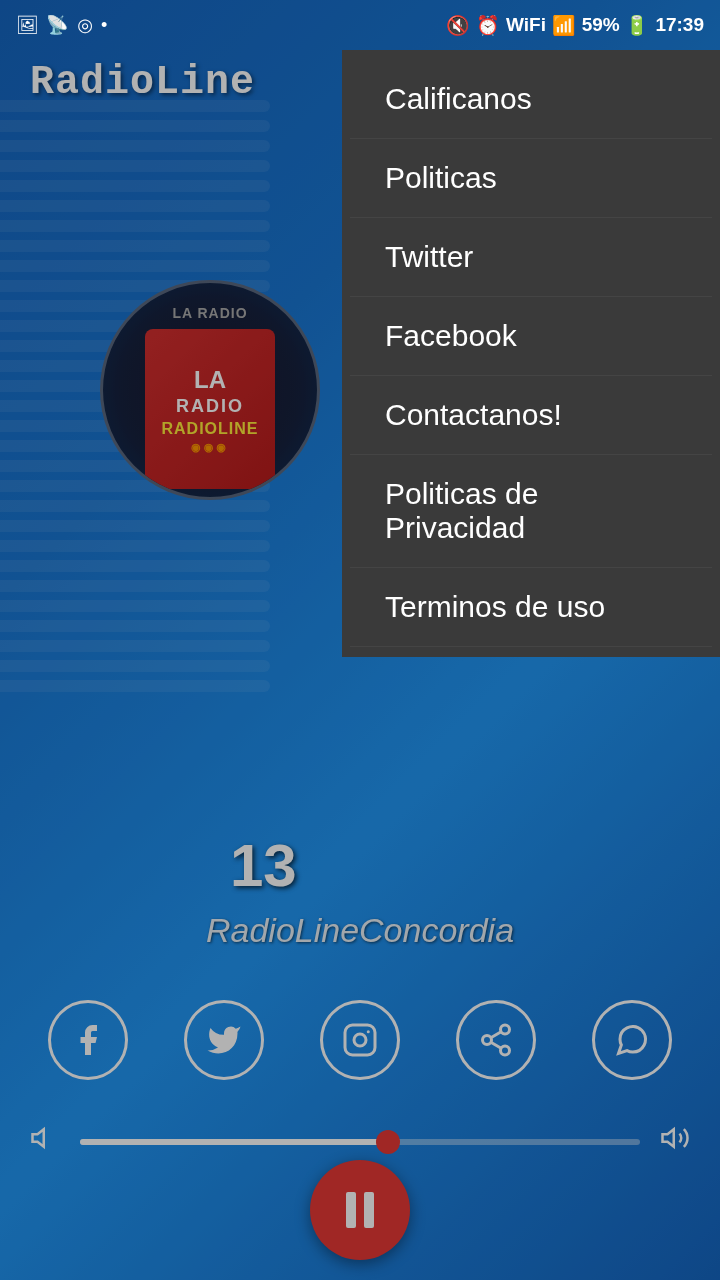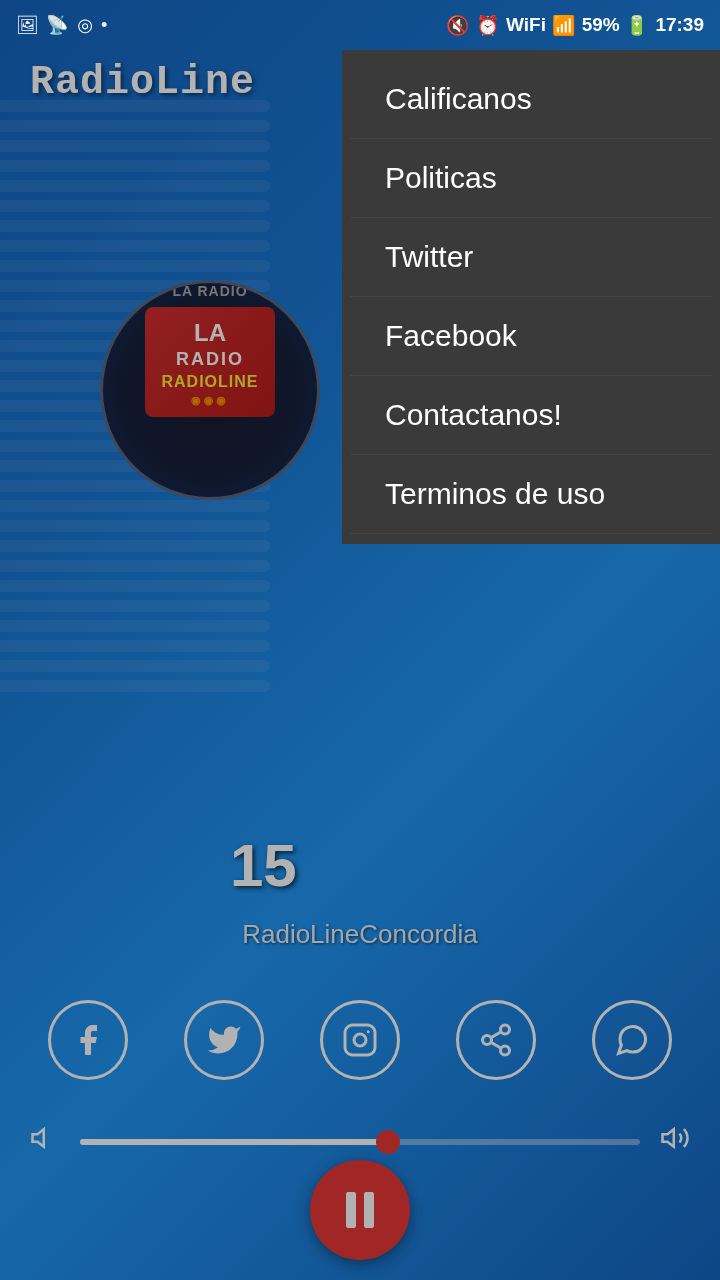--- a/index.html
+++ b/index.html
@@ -57,21 +57,21 @@
     .logo-circle {
       position: absolute;
       top: 280px;
       left: 100px;
       width: 220px;
       height: 220px;
       border-radius: 50%;
       background: radial-gradient(circle, #1a1a2e 0%, #16213e 60%, #0f3460 100%);
       z-index: 10;
       display: flex;
-      align-items: flex-start;
+      align-items: flex-end;
       justify-content: center;
       overflow: hidden;
       border: 3px solid rgba(255,255,255,0.3);
     }
     .logo-inner {
       text-align: center;
       color: white;
     }
     .logo-la-radio {
       font-size: 14px;
@@ -80,21 +80,22 @@
       letter-spacing: 1px;
     }
 
     
     .station-name {
       position: absolute;
       bottom: 330px;
       left: 0; right: 0;
       text-align: center;
       color: rgba(255,255,255,0.9);
-      font-size: 26px;
+      font-size: 34px;
+      font-style: italic;
       z-index: 10;
       text-shadow: 1px 1px 3px rgba(0,0,0,0.6);
     }
 
     
     .number-display {
       position: absolute;
       bottom: 380px;
       left: 230px;
       color: white;
@@ -296,32 +297,32 @@
     <span>🔋</span>
     <span>17:39</span>
   </div>
 </div>
 
 <div class="app-title">RadioLine</div>
 
 <div class="logo-circle">
   <div class="logo-inner">
     <div class="logo-la-radio">LA RADIO</div>
-    <div style="width:130px;height:110px;background:linear-gradient(135deg,#d32f2f,#b71c1c);border-radius:8px;display:flex;align-items:center;justify-content:center;margin:8px auto;">
+    <div style="width:130px;height:160px;background:linear-gradient(135deg,#d32f2f,#b71c1c);border-radius:8px;display:flex;align-items:center;justify-content:center;margin:8px auto;">
       <div style="color:white;font-size:14px;font-weight:900;text-align:center;line-height:1.3;">
         <div style="font-size:24px;font-weight:900;">LA</div>
         <div style="font-size:18px;letter-spacing:2px;">RADIO</div>
         <div style="color:#ffeb3b;font-size:16px;font-weight:900;letter-spacing:1px;">RADIOLINE</div>
         <div style="font-size:11px;color:#ff9800;letter-spacing:3px;">◉◉◉</div>
       </div>
     </div>
   </div>
 </div>
 
-<div class="number-display">15</div>
+<div class="number-display">13</div>
 
 <div class="station-name">RadioLineConcordia</div>
 
 <div class="social-bar">
   <div class="social-icon-btn">
     <svg width="36" height="36" viewBox="0 0 24 24" fill="white">
       <path d="M18 2h-3a5 5 0 0 0-5 5v3H7v4h3v8h4v-8h3l1-4h-4V7a1 1 0 0 1 1-1h3z"></path>
     </svg>
   </div>
   <div class="social-icon-btn">
@@ -381,15 +382,16 @@
 <div class="menu-overlay"></div>
 
 <div class="dropdown-menu">
 
   <div id="menu-container">
       <div class="menu-item">Calificanos</div>
       <div class="menu-item">Politicas</div>
       <div class="menu-item">Twitter</div>
       <div class="menu-item">Facebook</div>
       <div class="menu-item">Contactanos!</div>
+      <div class="menu-item">Politicas de Privacidad</div>
       <div class="menu-item">Terminos de uso</div>
     </div>
 </div>
 
 </body></html>

